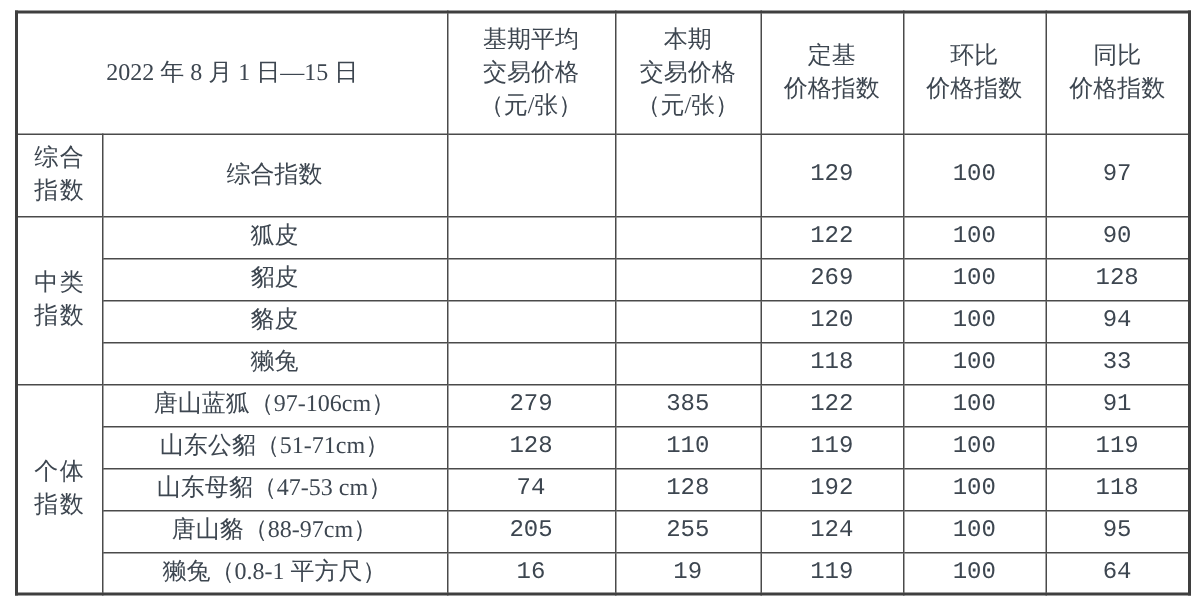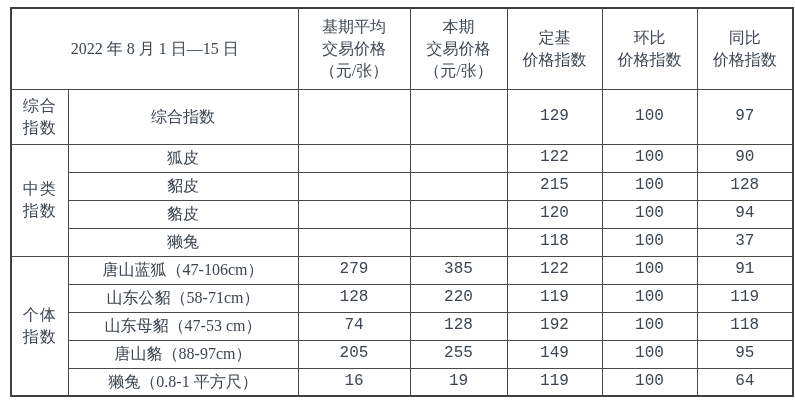--- a/index.html
+++ b/index.html
@@ -96,72 +96,72 @@
         <td class="num"></td>
         <td class="num"></td>
         <td class="num">122</td>
         <td class="num">100</td>
         <td class="num">90</td>
       </tr>
       <tr class="data-row">
         <td>貂皮</td>
         <td class="num"></td>
         <td class="num"></td>
-        <td class="num">215</td>
+        <td class="num">269</td>
         <td class="num">100</td>
         <td class="num">128</td>
       </tr>
       <tr class="data-row">
         <td>貉皮</td>
         <td class="num"></td>
         <td class="num"></td>
         <td class="num">120</td>
         <td class="num">100</td>
         <td class="num">94</td>
       </tr>
       <tr class="data-row">
         <td>獭兔</td>
         <td class="num"></td>
         <td class="num"></td>
         <td class="num">118</td>
         <td class="num">100</td>
-        <td class="num">37</td>
+        <td class="num">33</td>
       </tr>
 
       <tr class="data-row">
         <th class="group-label" rowspan="5">个体
 指数</th>
-        <td>唐山蓝狐（47-106cm）</td>
+        <td>唐山蓝狐（97-106cm）</td>
         <td class="num">279</td>
         <td class="num">385</td>
         <td class="num">122</td>
         <td class="num">100</td>
         <td class="num">91</td>
       </tr>
       <tr class="data-row">
-        <td>山东公貂（58-71cm）</td>
+        <td>山东公貂（51-71cm）</td>
         <td class="num">128</td>
-        <td class="num">220</td>
+        <td class="num">110</td>
         <td class="num">119</td>
         <td class="num">100</td>
         <td class="num">119</td>
       </tr>
       <tr class="data-row">
         <td>山东母貂（47-53 cm）</td>
         <td class="num">74</td>
         <td class="num">128</td>
         <td class="num">192</td>
         <td class="num">100</td>
         <td class="num">118</td>
       </tr>
       <tr class="data-row">
         <td>唐山貉（88-97cm）</td>
         <td class="num">205</td>
         <td class="num">255</td>
-        <td class="num">149</td>
+        <td class="num">124</td>
         <td class="num">100</td>
         <td class="num">95</td>
       </tr>
       <tr class="data-row">
         <td>獭兔（0.8-1 平方尺）</td>
         <td class="num">16</td>
         <td class="num">19</td>
         <td class="num">119</td>
         <td class="num">100</td>
         <td class="num">64</td>

